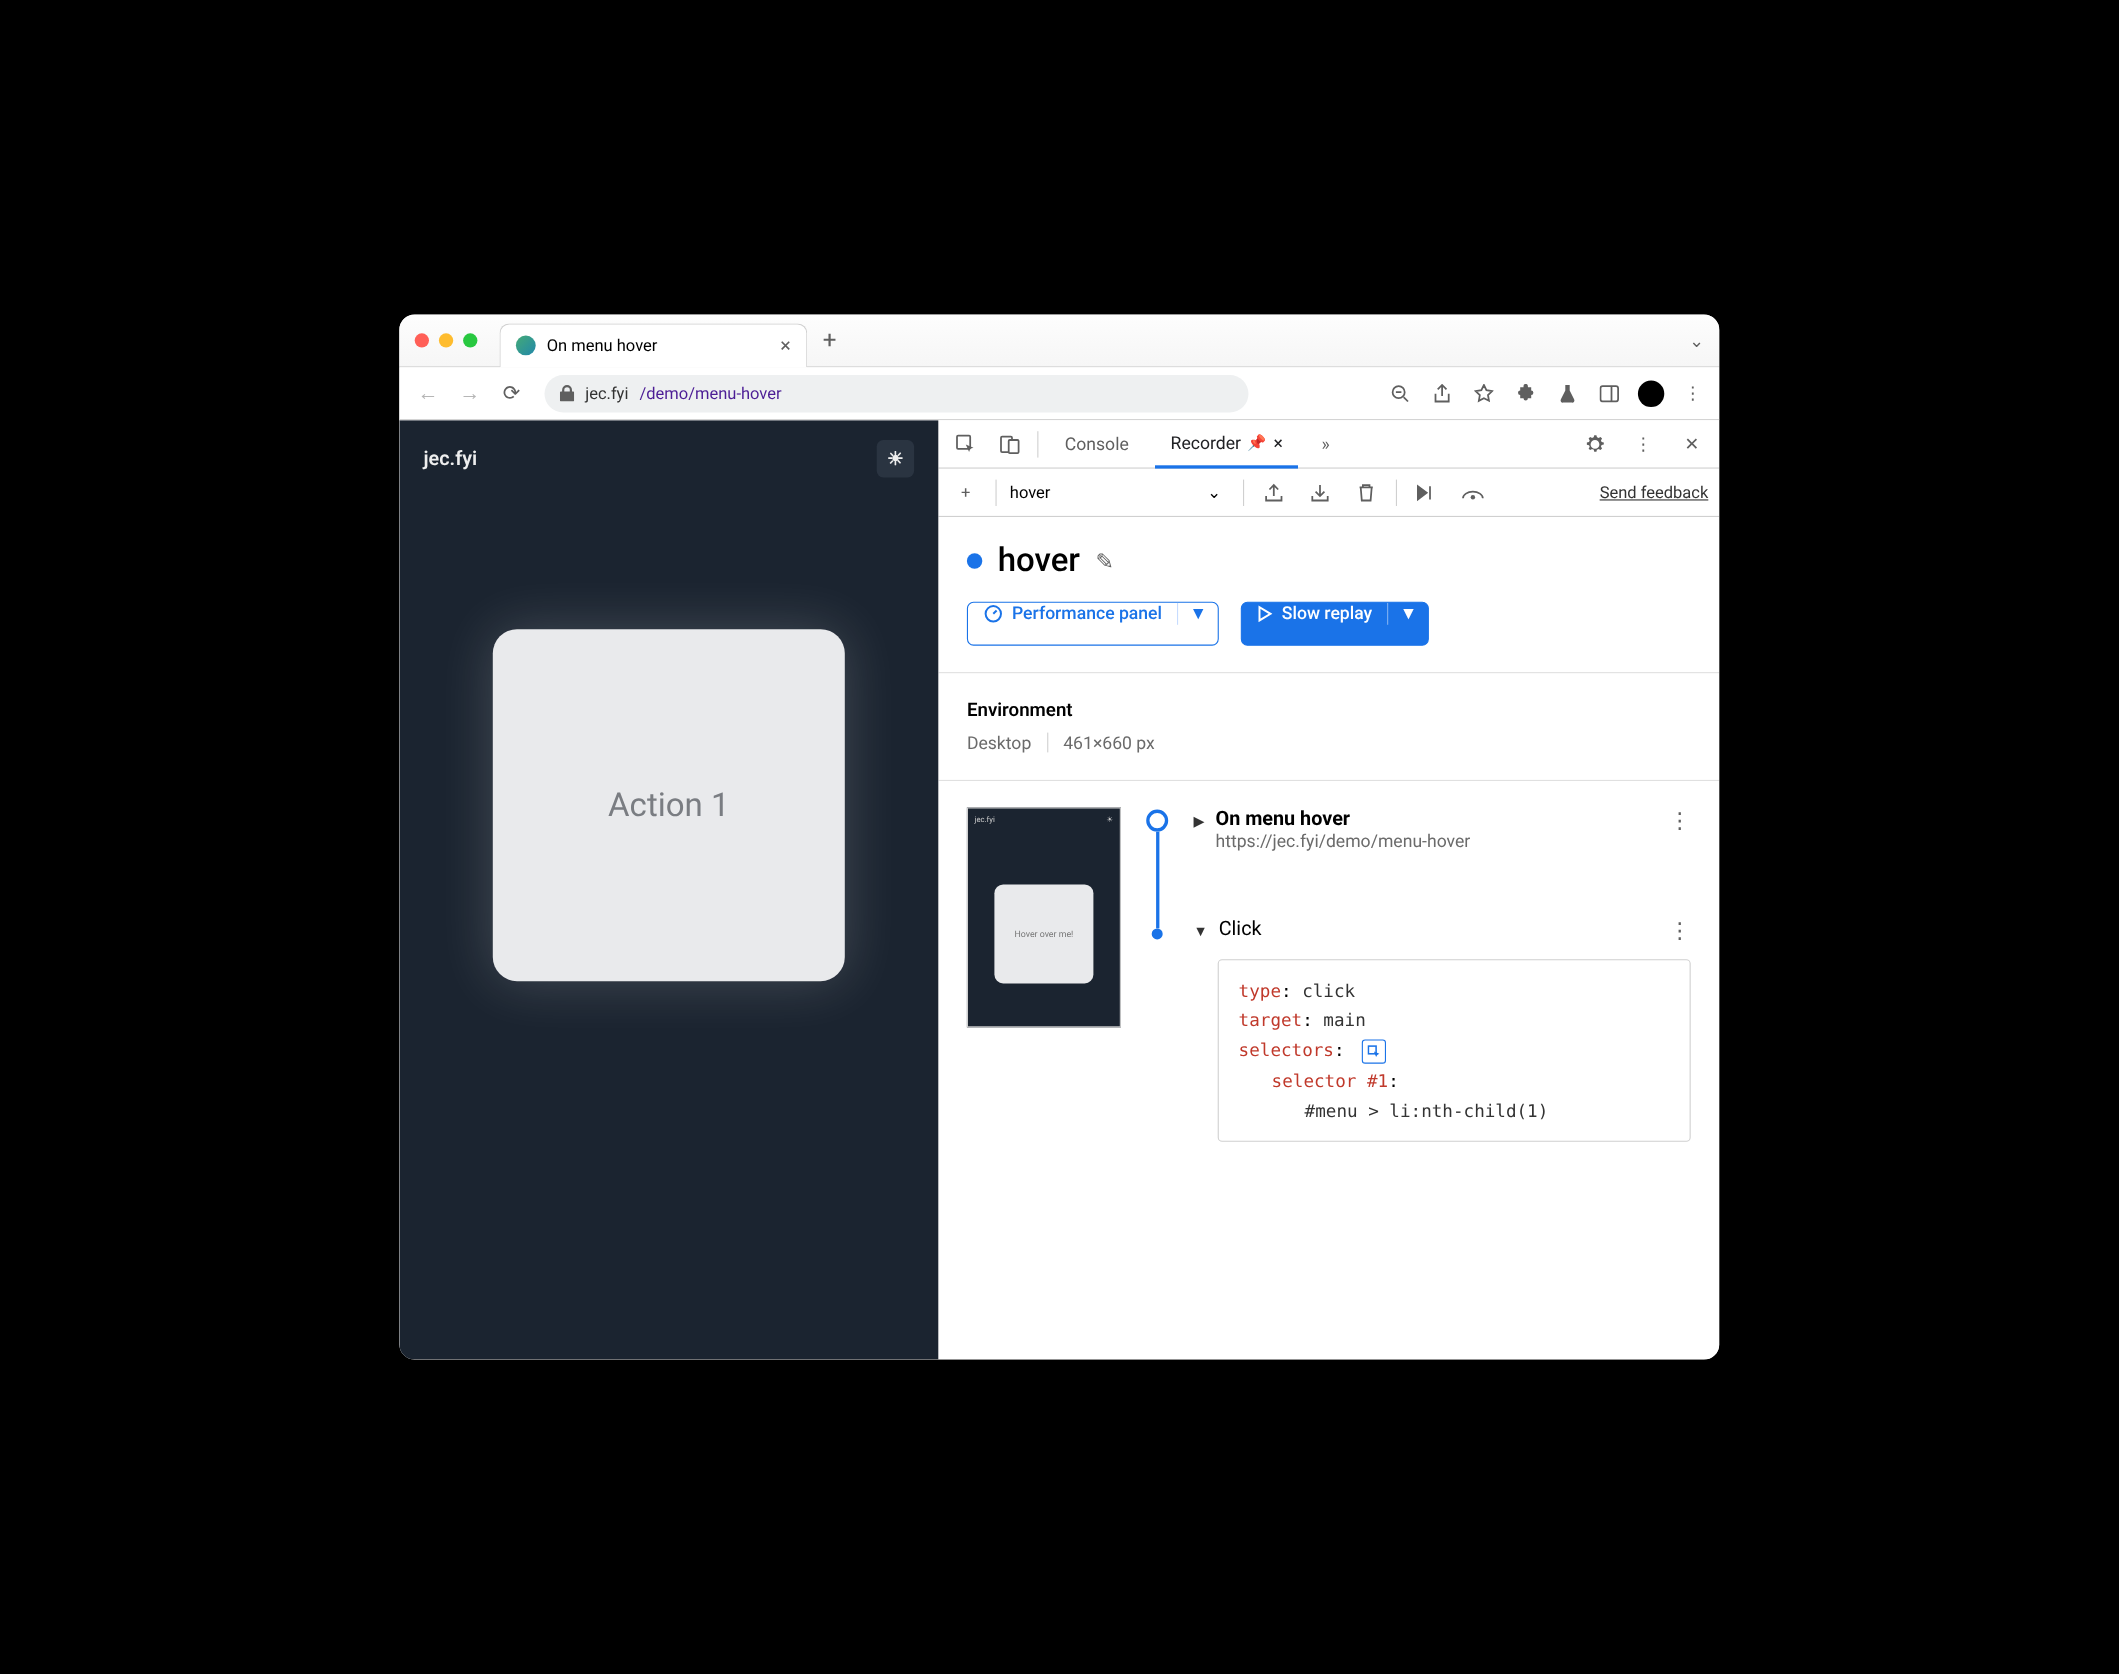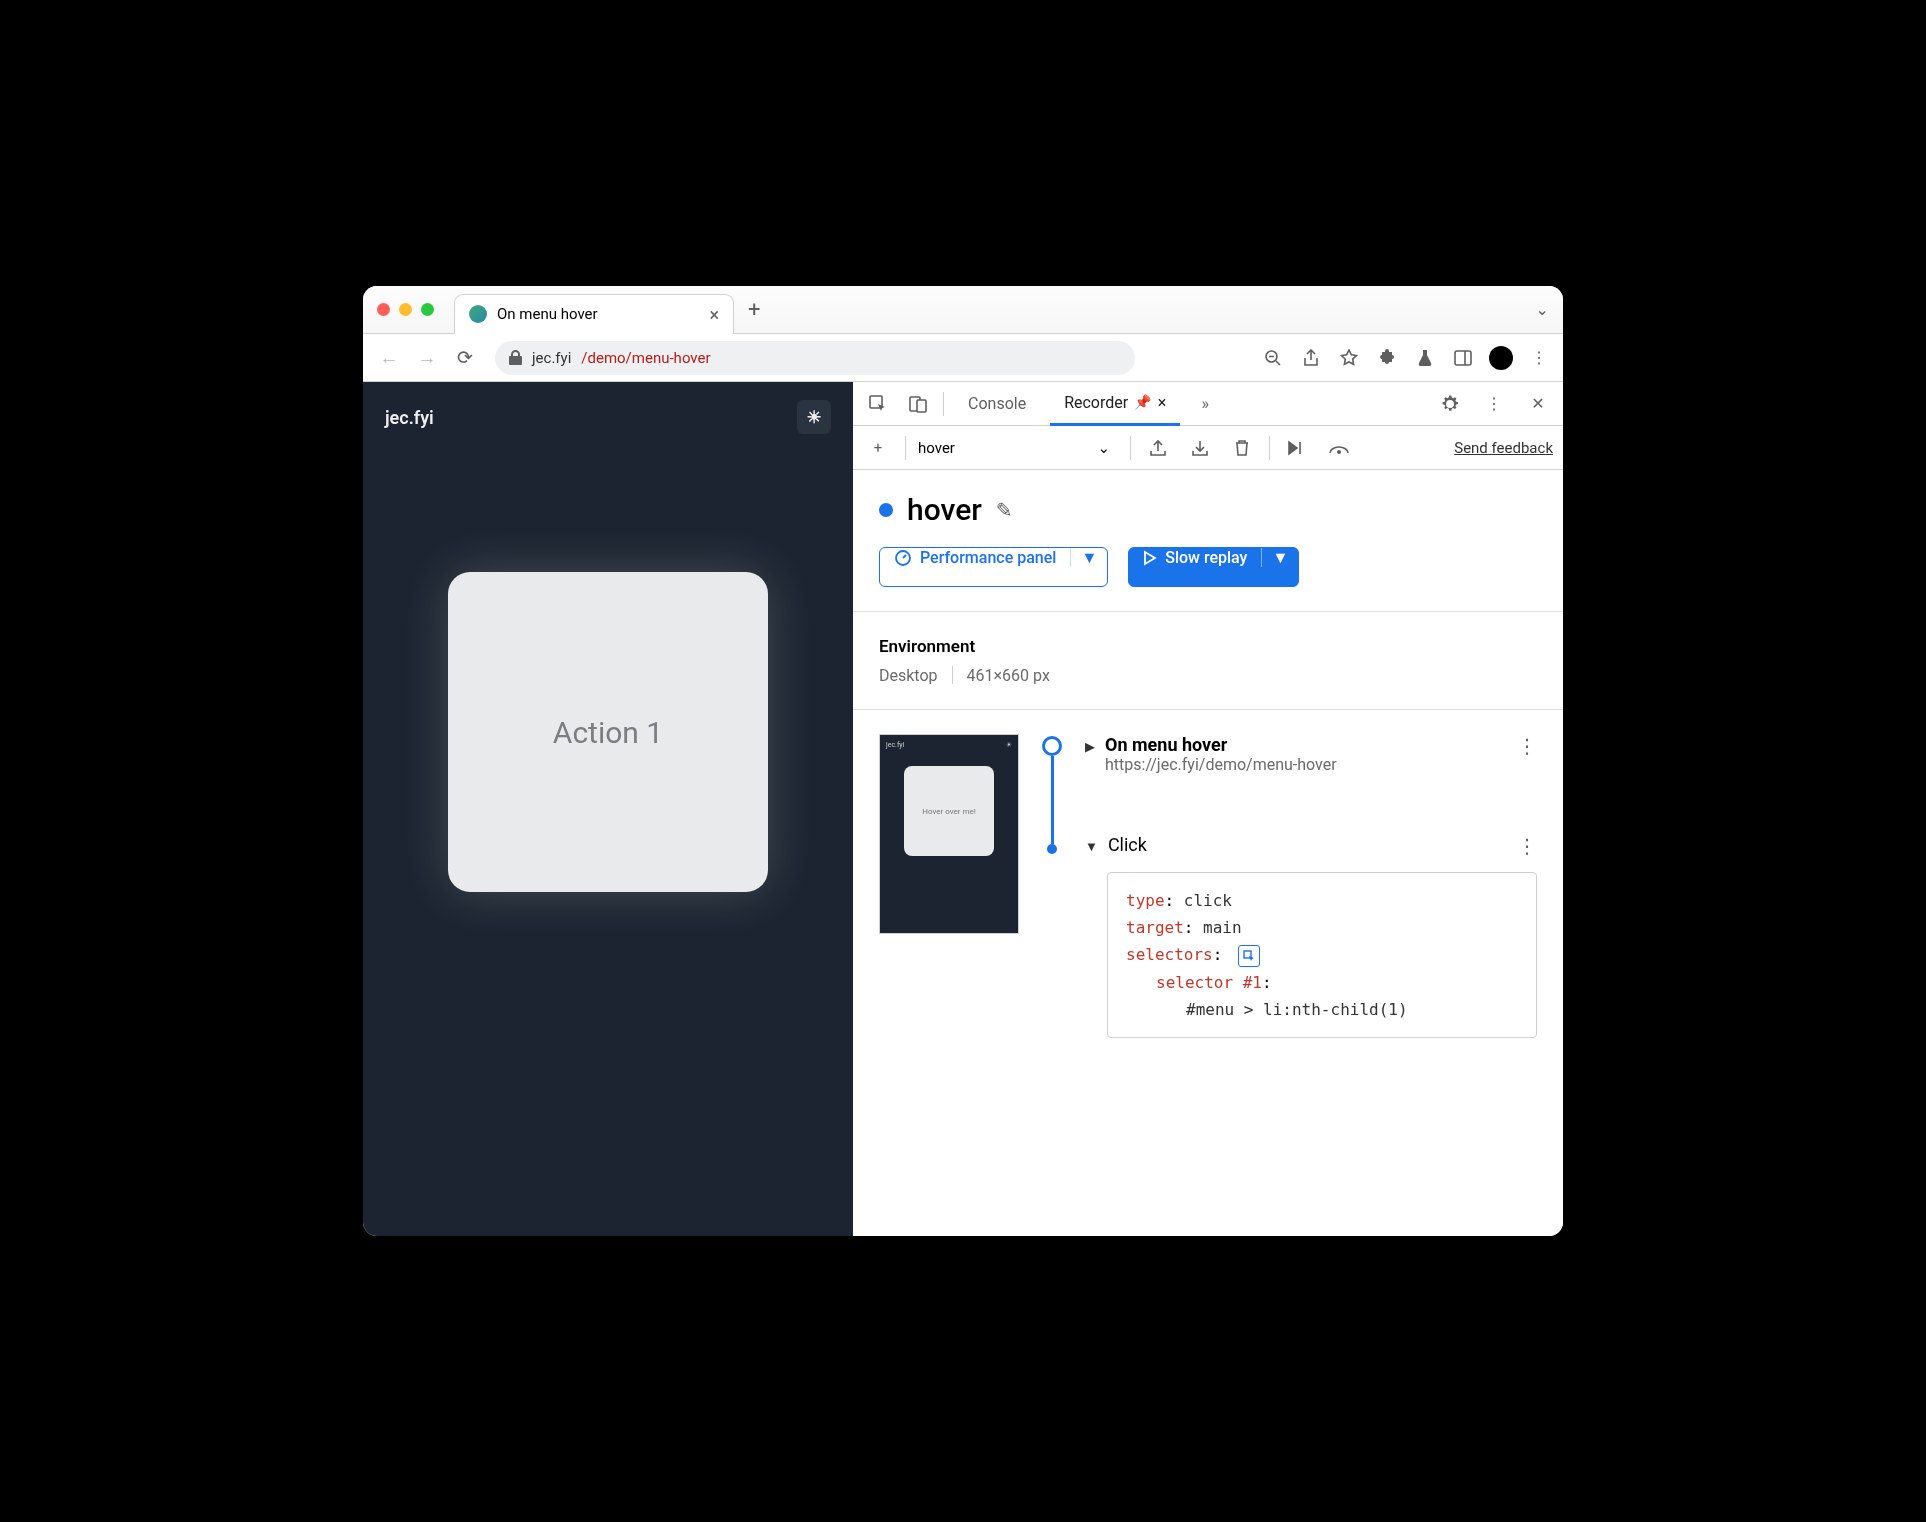--- a/index.html
+++ b/index.html
@@ -11,21 +11,21 @@
 .red{background:#ff5f57}.yellow{background:#febc2e}.green{background:#28c840}
 .tab{display:flex;align-items:center;background:#fff;border:1px solid #d0d0d0;border-bottom:none;border-radius:9px 9px 0 0;padding:8px 14px;height:40px;margin-top:8px;font-size:15px;gap:10px;min-width:280px}
 .favicon{width:18px;height:18px;border-radius:50%;background:linear-gradient(135deg,#4a7,#28a);display:inline-block}
 .tab-close{margin-left:auto;font-size:18px;color:#5f5f5f;cursor:pointer}
 .newtab{margin-left:14px;font-size:22px;color:#5f5f5f;cursor:pointer}
 .chev{margin-left:auto;font-size:16px;color:#5f5f5f;cursor:pointer}
 .toolbar{height:48px;display:flex;align-items:center;padding:0 12px;gap:10px;border-bottom:1px solid #d0d0d0;background:#fff}
 .nav-icon{width:28px;display:flex;align-items:center;justify-content:center;color:#5f5f5f;cursor:pointer;font-size:19px}
 .nav-icon.dim{opacity:.45}
 .omnibox{flex:0 0 auto;width:640px;height:34px;background:#eef0f1;border-radius:18px;display:flex;align-items:center;padding:0 14px;gap:10px;font-size:15px;color:#333;margin-left:6px}
-.url-dim{color:#b91c1c}
+.url-dim{color:#4c1d95}
 .tb-right{margin-left:auto;display:flex;align-items:center;gap:14px}
 .icon-btn{width:24px;height:24px;display:flex;align-items:center;justify-content:center;color:#5f5f5f;cursor:pointer}
 .avatar{width:24px;height:24px;border-radius:50%;background:#000}
 .content{flex:1;display:flex;overflow:hidden}
 .page{width:490px;background:#1b2430;color:#eee;position:relative;display:flex;flex-direction:column;align-items:center;flex-shrink:0}
 .page-head{width:100%;display:flex;align-items:center;justify-content:space-between;padding:18px 22px;font-size:18px;font-weight:600}
 .sun{width:34px;height:34px;background:#2a3441;border-radius:6px;display:flex;align-items:center;justify-content:center;font-size:17px;cursor:pointer}
 .card{width:320px;height:320px;background:#e9eaec;border-radius:22px;display:flex;align-items:center;justify-content:center;color:#7a7d82;font-size:30px;margin-top:120px;box-shadow:0 0 50px rgba(255,255,255,.18)}
 .devtools{flex:1;display:flex;flex-direction:column;background:#fff;overflow:hidden}
 .dt-tabs{height:44px;display:flex;align-items:center;border-bottom:1px solid #d0d0d0;padding:0 10px;gap:10px}
@@ -51,21 +51,21 @@
 .outline{color:#1a73e8;background:#fff}
 .solid{color:#fff;background:#1a73e8}
 .hr{height:1px;background:#e0e0e0;margin:4px -26px}
 .settings-row{display:flex;gap:60px;font-size:17px}
 .settings-h{font-weight:600;display:flex;align-items:center;gap:8px}
 .settings-sub{display:flex;gap:14px;color:#6b6b6b;font-size:16px}
 .col{display:flex;flex-direction:column;gap:10px;min-width:350px}
 .steps{display:flex;gap:18px}
 .thumb{width:140px;height:200px;border:1px solid #d0d0d0;background:#1b2430;padding:6px;display:flex;flex-direction:column;flex-shrink:0}
 .thumb-head{font-size:7px;color:#ccc;display:flex;justify-content:space-between}
-.thumb-card{margin:17px auto 0;width:90px;height:90px;background:#e9eaec;border-radius:8px;display:flex;align-items:center;justify-content:center;font-size:8px;color:#777}
+.thumb-card{margin:55px auto 0;width:90px;height:90px;background:#e9eaec;border-radius:8px;display:flex;align-items:center;justify-content:center;font-size:8px;color:#777}
 .timeline{width:30px;display:flex;flex-direction:column;align-items:center;flex-shrink:0;padding-top:2px}
 .tl-circle{width:20px;height:20px;border:3px solid #1a73e8;border-radius:50%;background:#fff}
 .tl-line{width:3px;flex:0 0 88px;background:#1a73e8}
 .tl-dot{width:10px;height:10px;border-radius:50%;background:#1a73e8}
 .step-list{flex:1;display:flex;flex-direction:column;gap:14px}
 .step-head{display:flex;align-items:flex-start;gap:10px}
 .tri{font-size:13px;margin-top:5px;color:#333}
 .step-title{font-size:18px;font-weight:700}
 .step-sub{font-size:16px;color:#6b6b6b}
 .kebab{margin-left:auto;font-size:20px;color:#5f5f5f;cursor:pointer}

